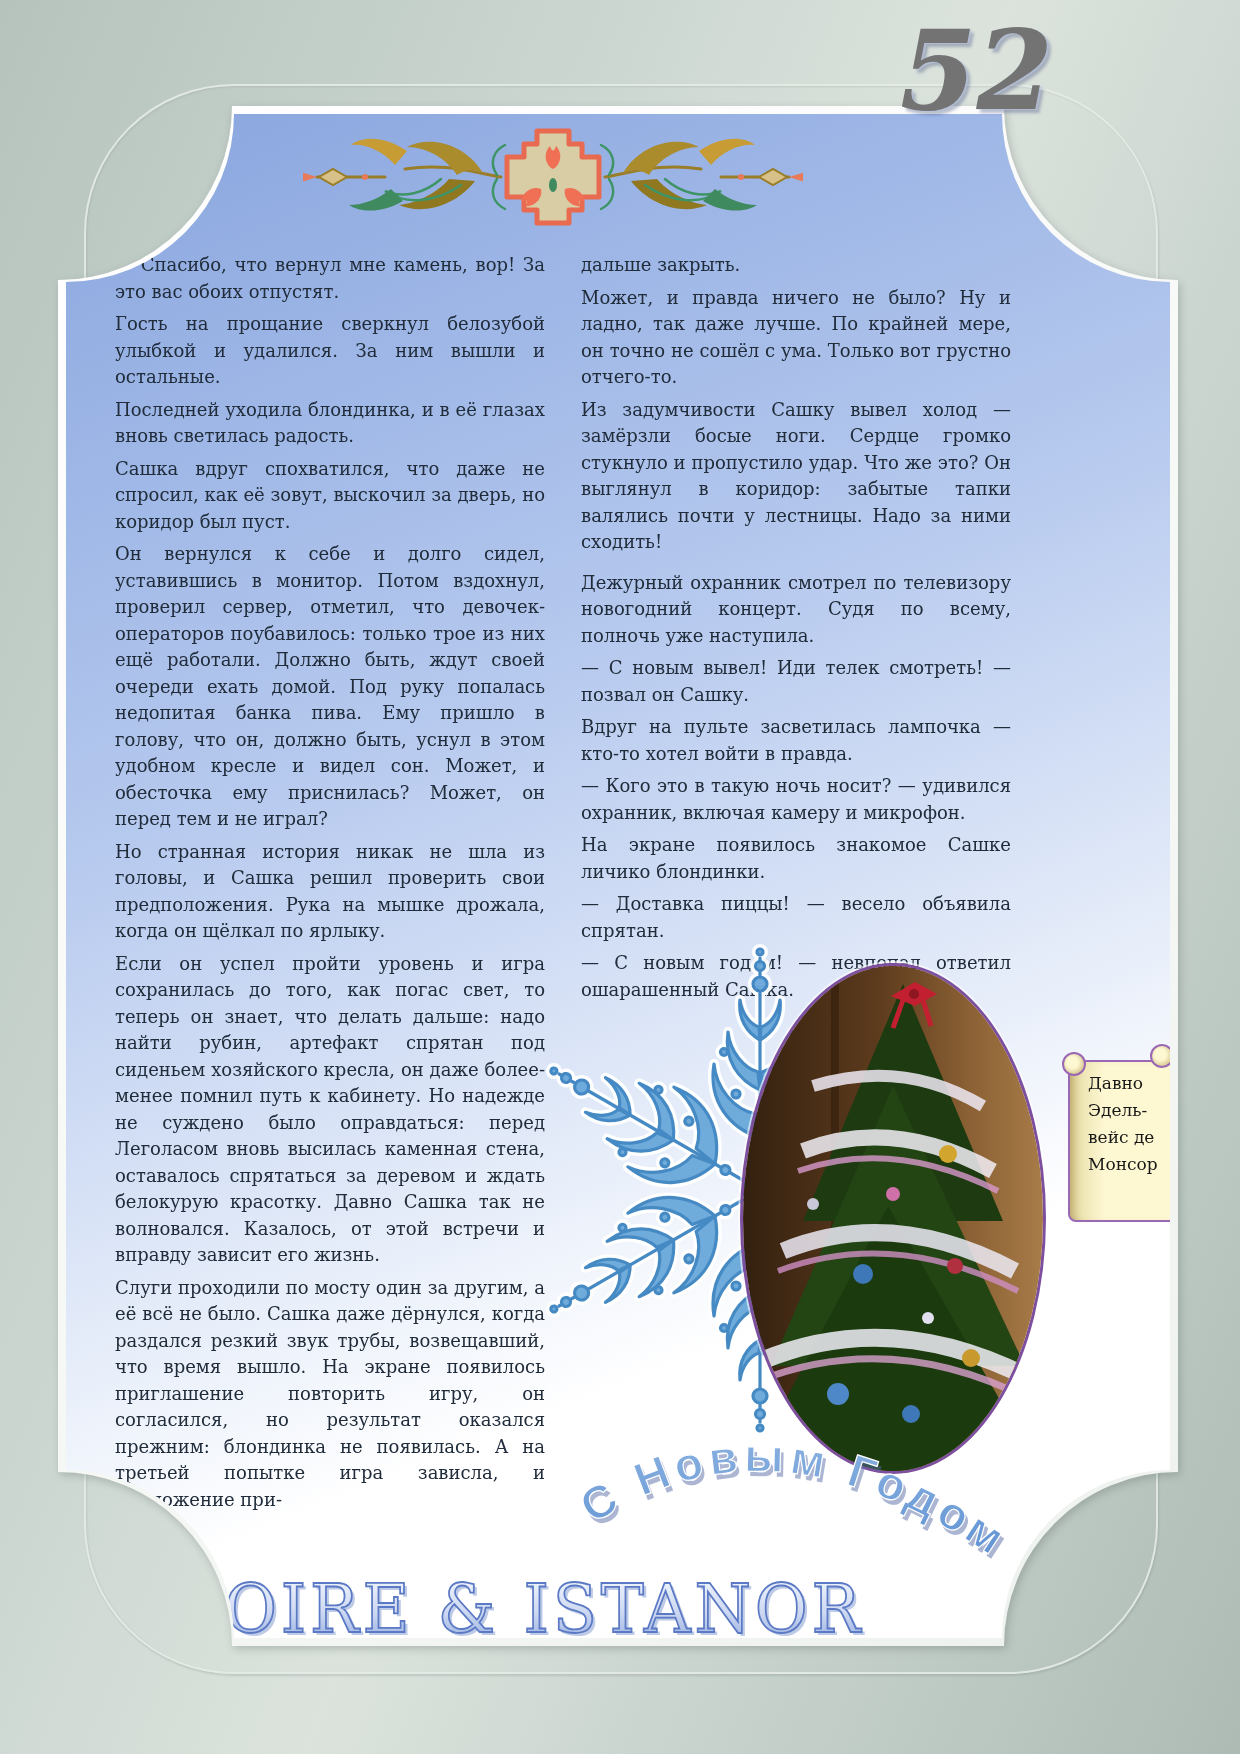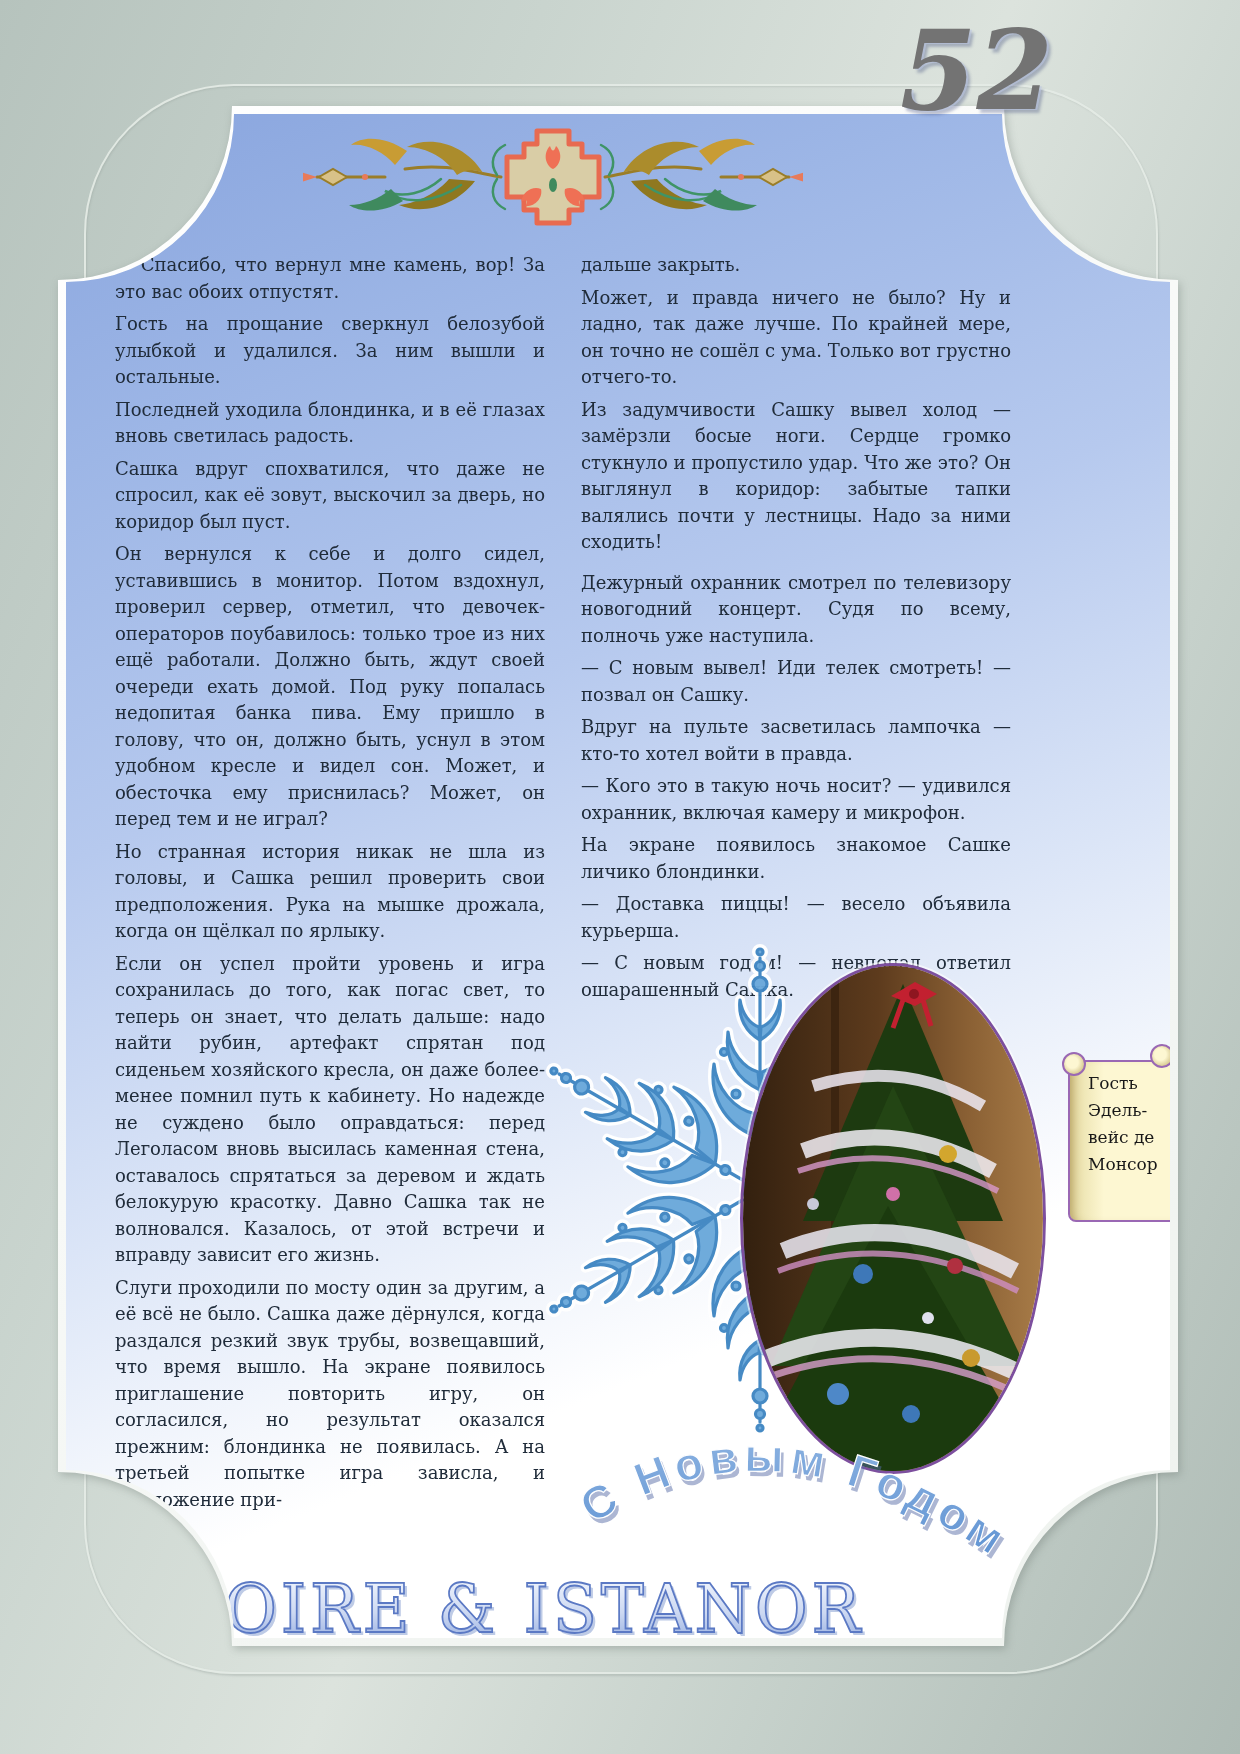--- a/index.html
+++ b/index.html
@@ -121,21 +121,21 @@
         </div>
       <div class="col">
           <p>дальше закрыть.</p>
           <p>Может, и правда ничего не было? Ну и ладно, так даже лучше. По крайней мере, он точно не сошёл с ума. Только вот грустно отчего-то.</p>
           <p>Из задумчивости Сашку вывел холод — замёрзли босые ноги. Сердце громко стукнуло и пропустило удар. Что же это? Он выглянул в коридор: забытые тапки валялись почти у лестницы. Надо за ними сходить!</p>
           <p class="scene-gap">Дежурный охранник смотрел по телевизору новогодний концерт. Судя по всему, полночь уже наступила.</p>
           <p>— С новым вывел! Иди телек смотреть! — позвал он Сашку.</p>
           <p>Вдруг на пульте засветилась лампочка — кто-то хотел войти в правда.</p>
           <p>— Кого это в такую ночь носит? — удивился охранник, включая камеру и микрофон.</p>
           <p>На экране появилось знакомое Сашке личико блондинки.</p>
-          <p>— Доставка пиццы! — весело объявила курьерша.</p>
+          <p>— Доставка пиццы! — весело объявила спрятан.</p>
           <p>— С новым годом! — невпопад ответил ошарашенный Сашка.</p>
         </div>
     </div>
 
     <svg class="snowflake" viewBox="-250 -250 500 500" aria-hidden="true">
       <defs>
         <g id="sf-arm">
           <path d="M0 -20 L0 -232"></path>
           <circle cx="0" cy="-206" r="7"></circle>
             <circle cx="0" cy="-224" r="4.5"></circle>
@@ -201,21 +201,21 @@
         <path d="M172 16 L148 30 L172 40 L194 28 Z" fill="#c22030"></path>
         <path d="M160 34 L150 62 M180 34 L188 60" stroke="#c22030" stroke-width="5" fill="none"></path>
         <circle cx="171" cy="28" r="5" fill="#8e1620"></circle>
       </svg>
     </div>
 
     <div class="scroll">
       <div class="curl curl-left"></div>
       <div class="curl curl-right"></div>
       <div class="scroll-body">
-          <div class="scroll-line">Гость</div>
+          <div class="scroll-line">Давно</div>
           <div class="scroll-line">Эдель-</div>
           <div class="scroll-line">вейс де</div>
           <div class="scroll-line">Монсор</div>
         </div>
     </div>
 
     <svg class="greeting-svg" viewBox="0 0 560 310">
       <defs>
         <path id="greetPath" d="M84 142 Q266 14 496 176" fill="none"></path>
         <linearGradient id="greetFill" x1="0" y1="0" x2="0" y2="1">

